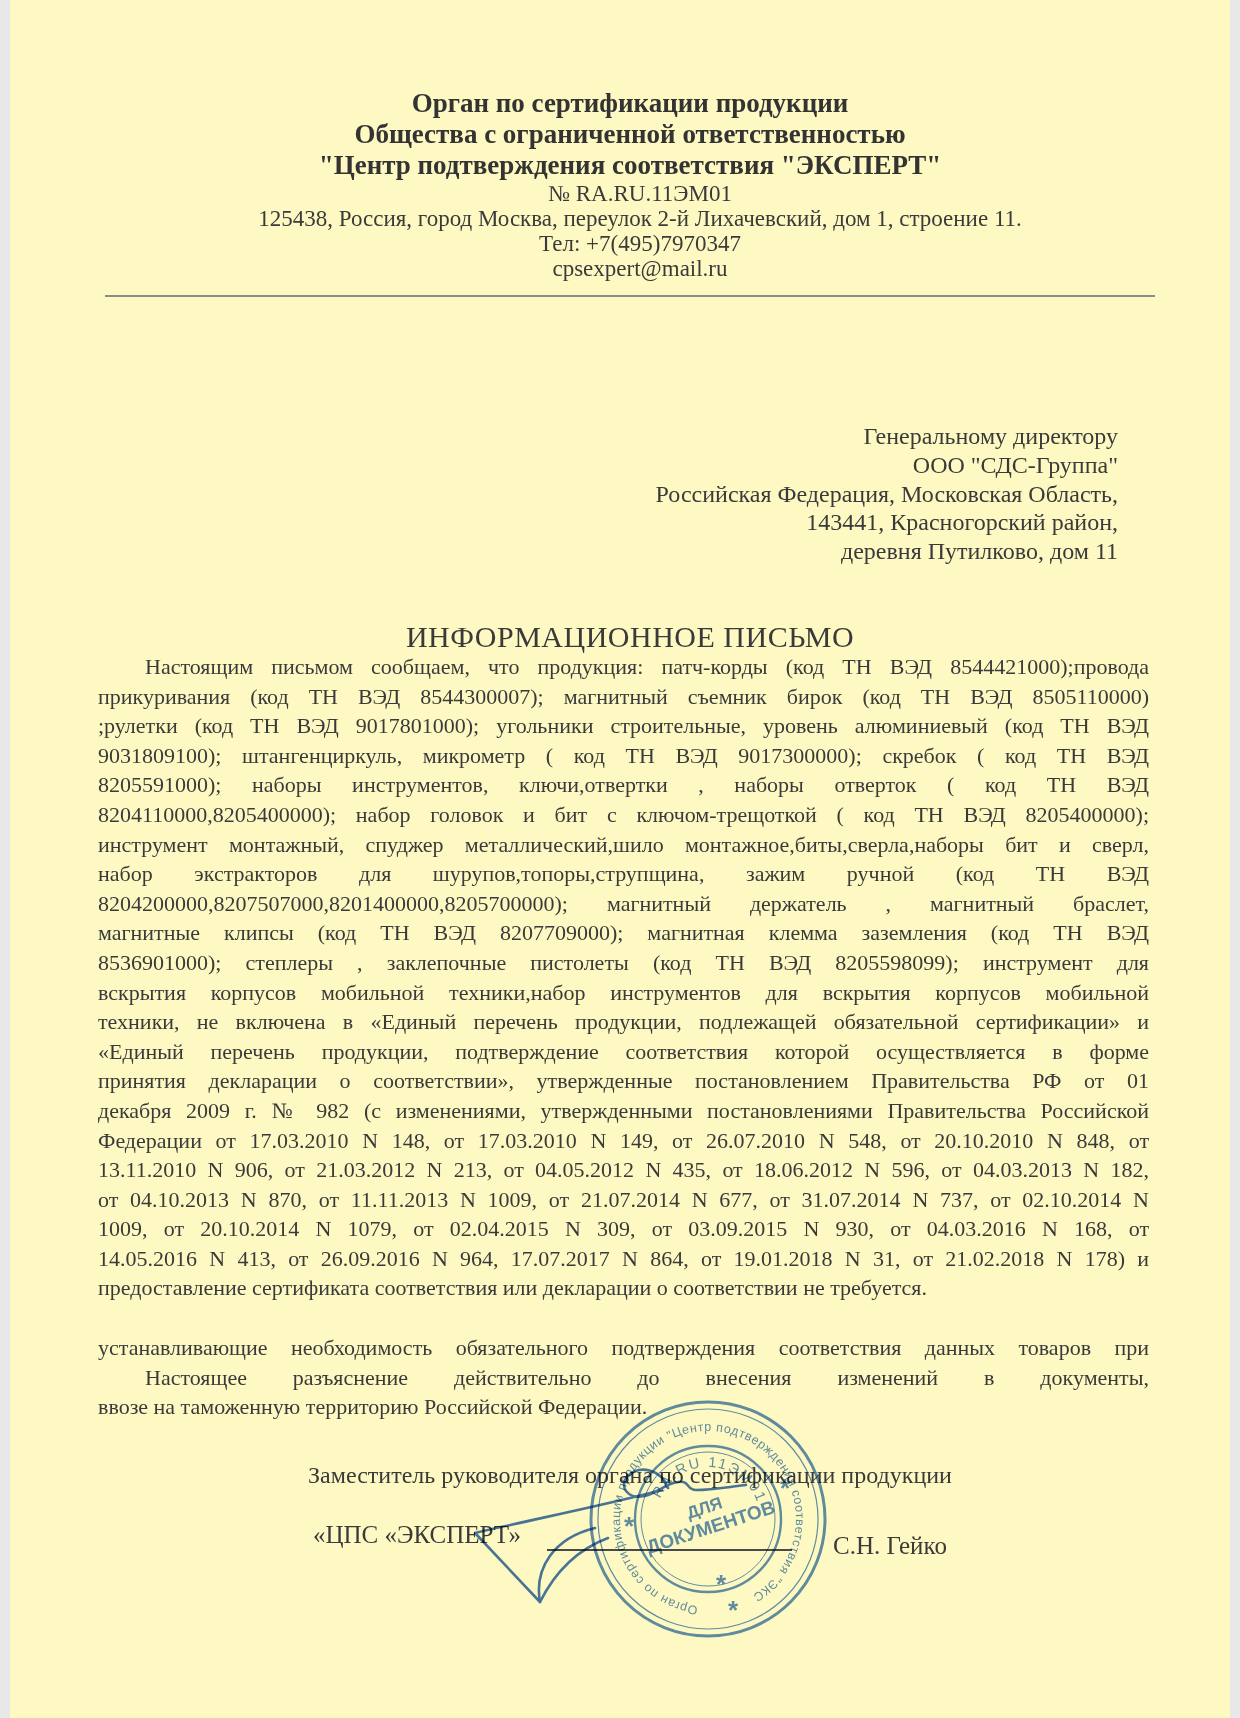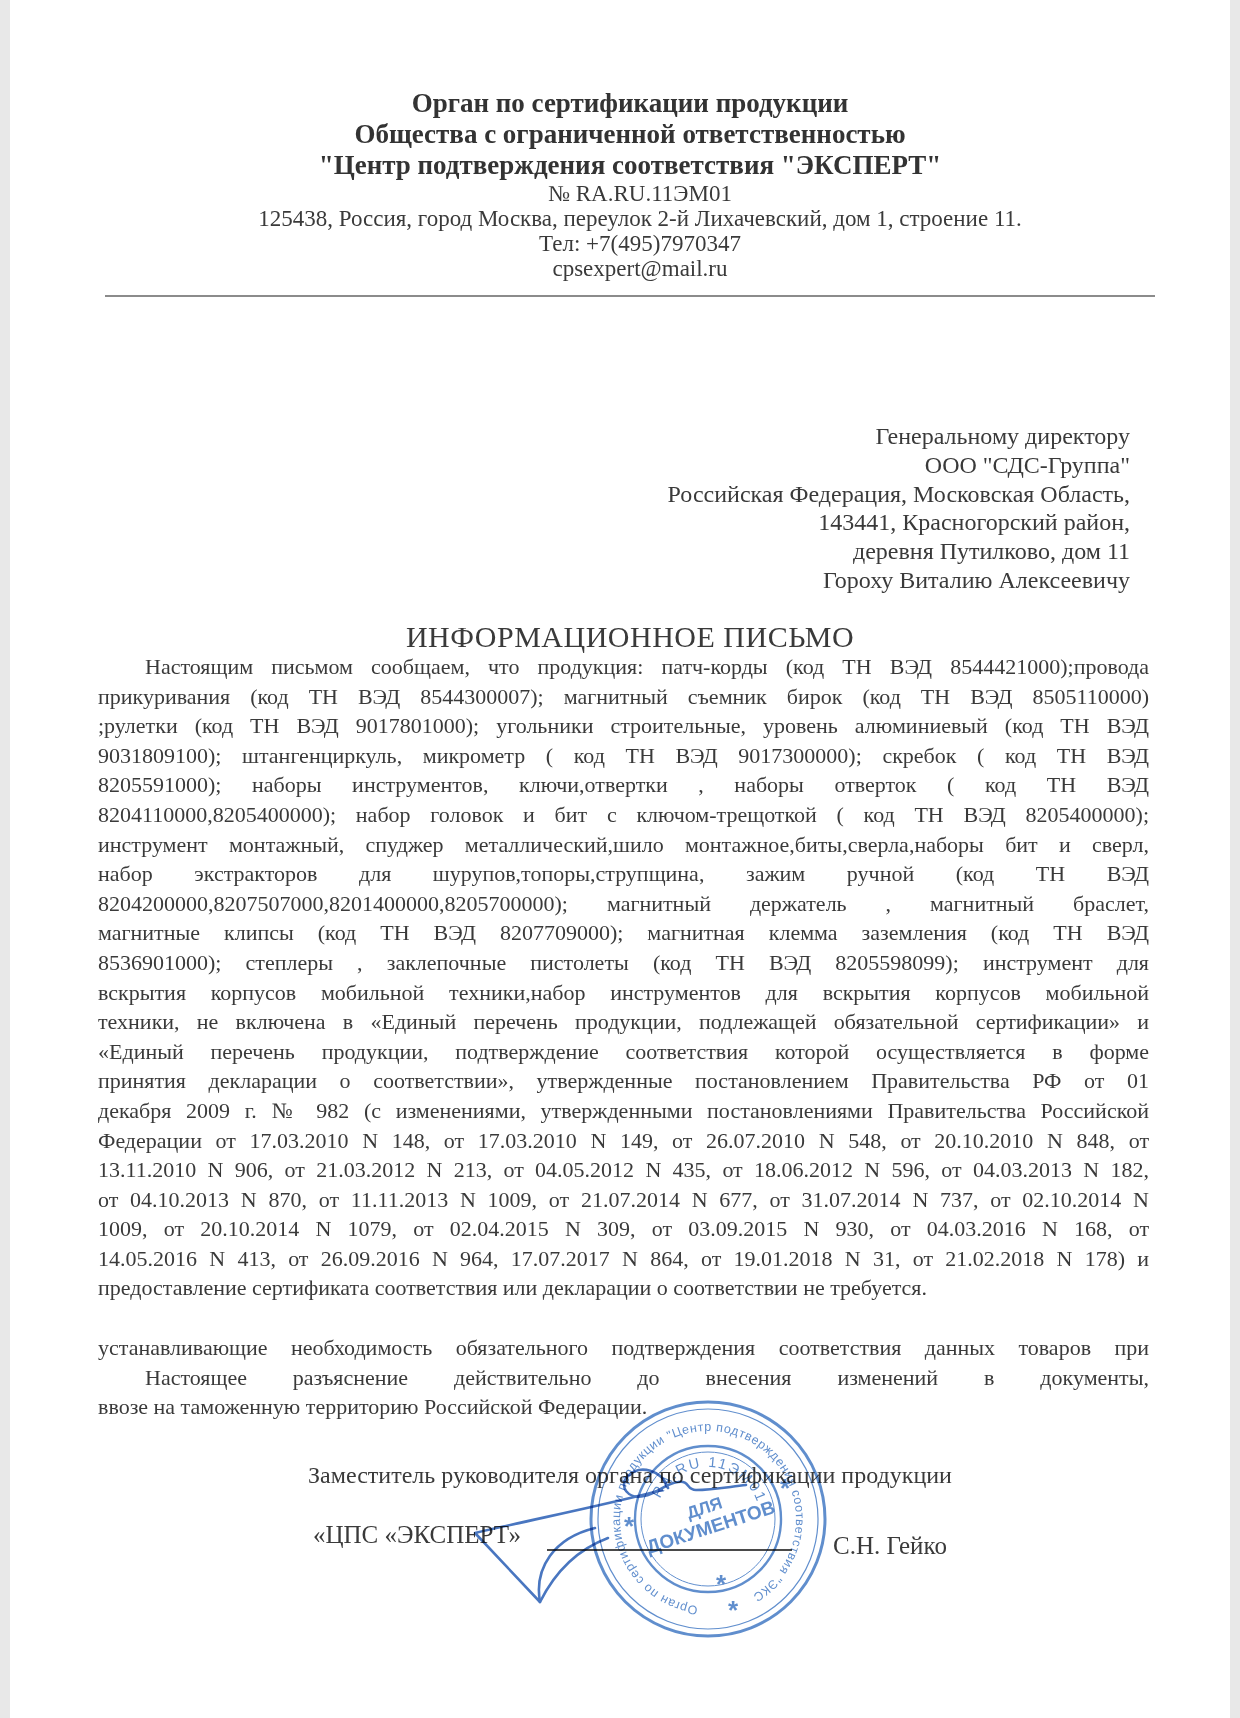--- a/index.html
+++ b/index.html
@@ -1,31 +1,31 @@
 <!DOCTYPE html>
 <html style="--stamp-color: #4f82c8; --sign-color: #3f6fbd;"><head>
 <meta charset="utf-8">
 <style>
   html,body { margin:0; padding:0; background:#e8e8e8; }
   .page {
     position:relative; width:1220px; height:1718px; margin:0 auto;
-    background:#ffffff; overflow:hidden;
+    background:#fef9c3; overflow:hidden;
     font-family:"Liberation Serif", serif; color:#3a3a3a;
   }
   .center { text-align:center; }
   .header-block { position:absolute; top:88px; left:0; width:1240px; }
   .header-bold div { font-weight:bold; font-size:27px; line-height:31px; color:#333; }
   .header-reg div { font-size:23px; line-height:25px;margin-left:20px; }
   .rule {
     position:absolute; top:295px; left:95px; width:1050px; height:0;
     border-top:2px solid #8b8b8b;
   }
   .ref-block { position:absolute; top:325px; left:92px; }
   .ref-block div { font-size:24px; line-height:29px; }
-  .addressee { position:absolute; top:422px; right:100px; text-align:right; }
+  .addressee { position:absolute; top:422px; right:112px; text-align:right; }
   .addressee div { font-size:24px; line-height:28.8px; }
   .letter-title { position:absolute; top:620px; left:0; width:1240px; font-size:30px; letter-spacing:0.5px; }
   .body-par { position:absolute; left:88px; width:1051px; }
   .par1 { top:652px; }
   .par2 { top:1333px; }
   .body-par div {
     font-size:22px; height:29.6px; line-height:29.6px; overflow:hidden;
     text-align:justify; text-align-last:justify; white-space:normal;
   }
   .body-par div.first { text-indent:47px; }
@@ -70,21 +70,20 @@
 
   <div class="rule"></div>
 
 
   <div class="addressee">
       <div class="first">Генеральному директору</div>
       <div>ООО "СДС-Группа"</div>
       <div>Российская Федерация, Московская Область,</div>
       <div>143441, Красногорский район,</div>
       <div>деревня Путилково, дом 11</div>
-      <div class="last">Гороху Виталию Алексеевичу</div>
     </div>
 
   <div class="letter-title center">ИНФОРМАЦИОННОЕ ПИСЬМО</div>
 
   <div class="body-par par1">
       <div class="jline first">Настоящим письмом сообщаем, что продукция: патч-корды (код ТН ВЭД 8544421000);провода</div>
       <div class="jline">прикуривания (код ТН ВЭД 8544300007); магнитный съемник бирок (код ТН ВЭД 8505110000)</div>
       <div class="jline">;рулетки (код ТН ВЭД 9017801000); угольники строительные, уровень алюминиевый (код ТН ВЭД</div>
       <div class="jline">9031809100); штангенциркуль, микрометр ( код ТН ВЭД 9017300000); скребок ( код ТН ВЭД</div>
       <div class="jline">8205591000); наборы инструментов, ключи,отвертки , наборы отверток ( код ТН ВЭД</div>

